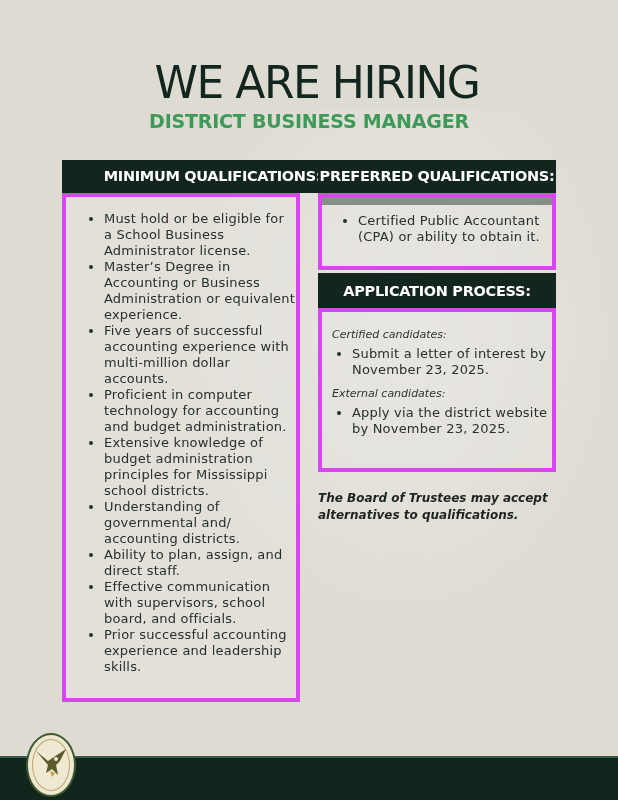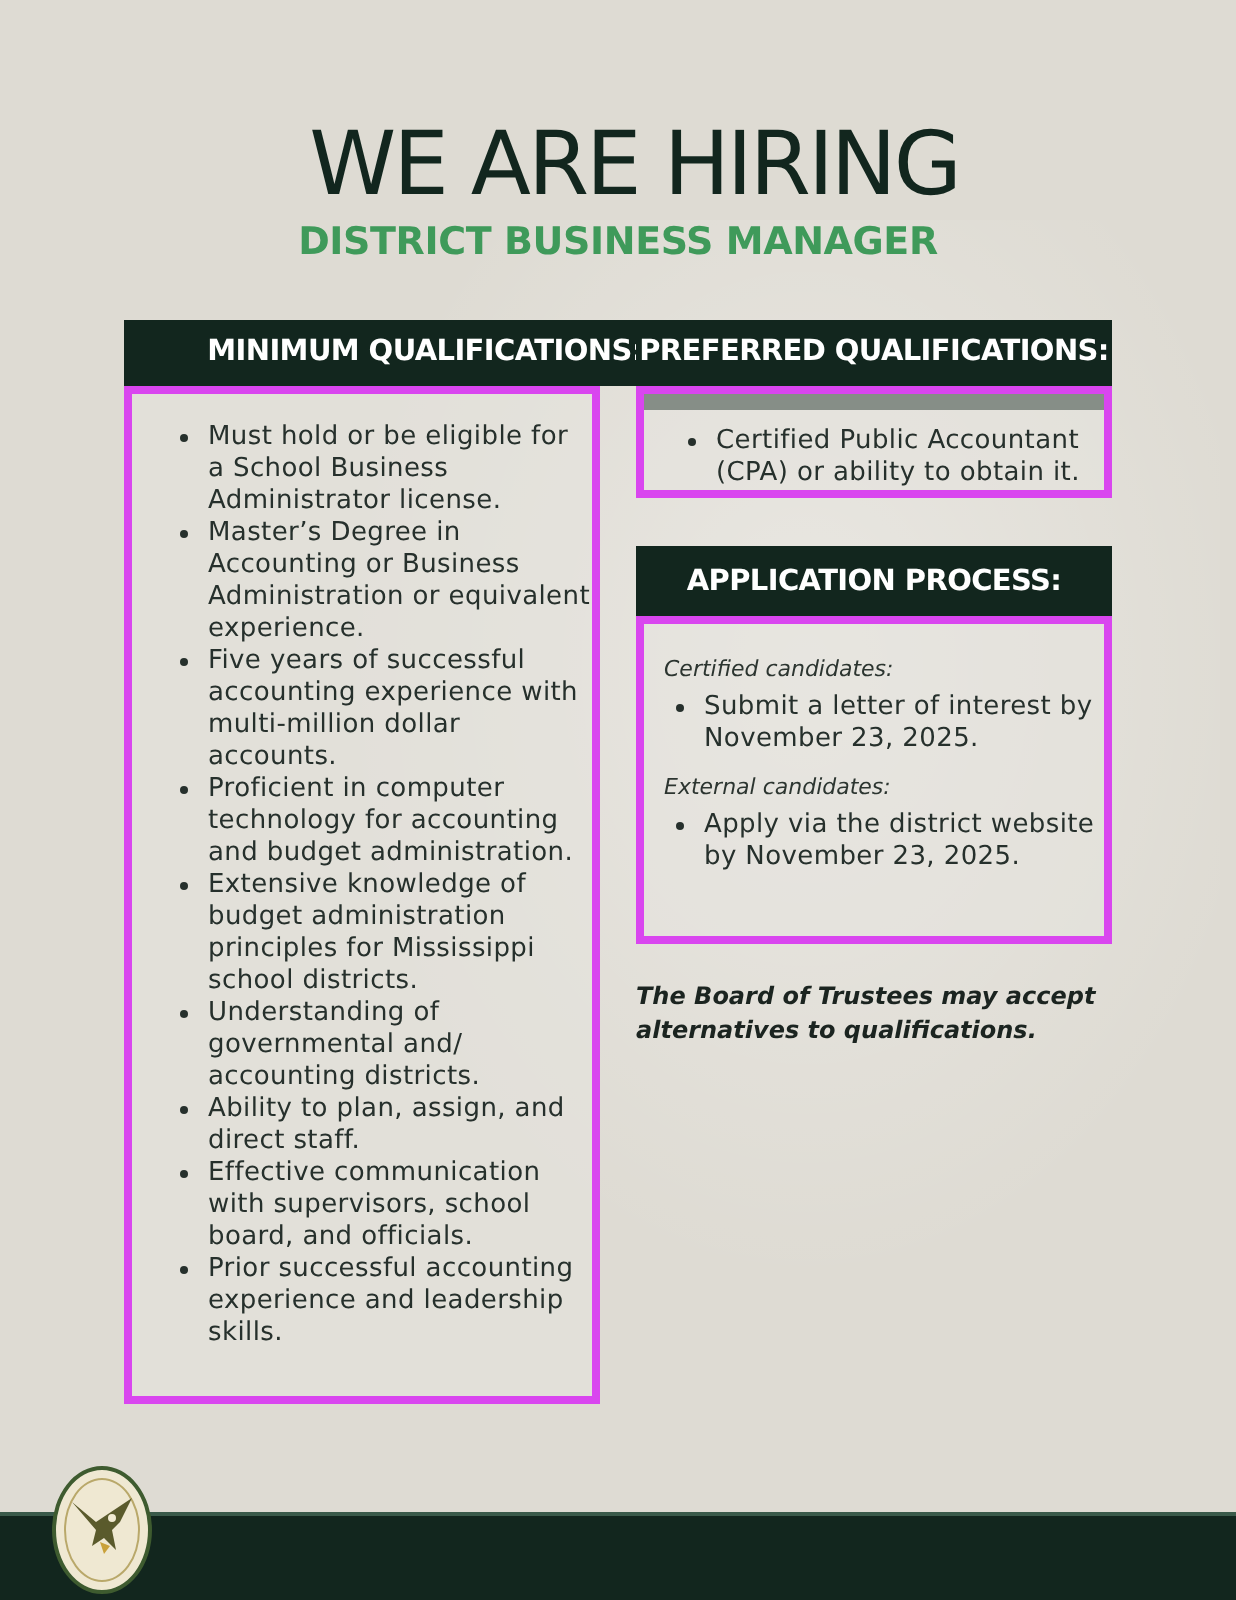--- a/index.html
+++ b/index.html
@@ -31,21 +31,21 @@
   }
   .box-body {
     position: absolute; border: 4px solid #d946ef; box-sizing: border-box;
     background: rgba(230,228,222,0.55);
   }
   ul { margin: 0; padding: 0 0 0 38px; }
   li { font-size: 13px; line-height: 16px; letter-spacing: 0.2px; color: #26302c; }
   .min-head { left: 62px; top: 160px; width: 237px; height: 33px; line-height: 33px; padding-left: 32px; }
   .min-body { left: 62px; top: 193px; width: 238px; height: 509px; padding-top: 14px; }
   .pref-head { left: 318px; top: 160px; width: 238px; height: 45px; line-height: 33px; }
-  .pref-body { left: 318px; top: 193px; width: 238px; height: 56px; padding-top: 16px; }
+  .pref-body { left: 318px; top: 193px; width: 238px; height: 77px; padding-top: 16px; }
   .pref-body ul { padding-left: 36px; }
   .app-head { left: 318px; top: 273px; width: 238px; height: 36px; line-height: 36px; }
   .app-body { left: 318px; top: 308px; width: 238px; height: 164px; padding: 16px 0 0 10px; }
   .app-body .label { font-style: italic; font-size: 11px; color: #2c3530; margin: 0 0 5px 0; }
   .app-body ul { padding-left: 20px; margin-bottom: 9px; }
   .note {
     position: absolute; left: 318px; top: 490px; width: 250px;
     font-weight: bold; font-style: italic; font-size: 12px; line-height: 17px; color: #1b2420;
   }
   .footer {

